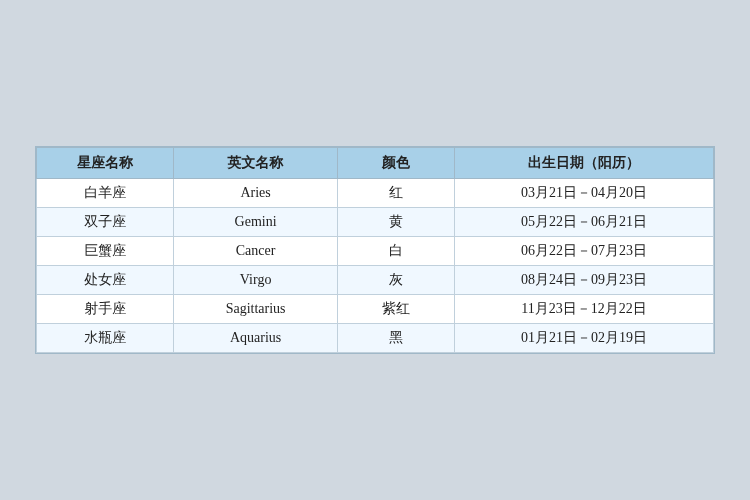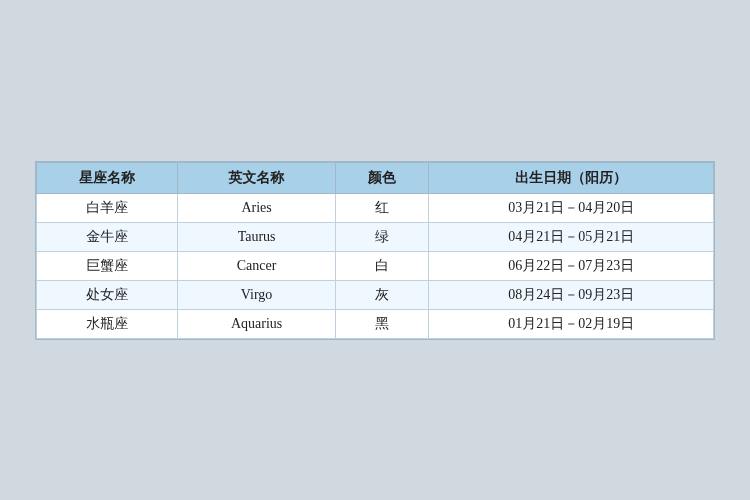--- a/index.html
+++ b/index.html
@@ -46,21 +46,21 @@
     tbody tr {
       background-color: #ffffff;
     }
 
     tbody tr:nth-child(even) {
       background-color: #f0f8ff;
     }
 
     tbody td {
       border: 1px solid #c0d0dc;
-      padding: 5px 20px;
+      padding: 5px 26px;
       text-align: center;
       color: #222;
       font-size: 14px;
     }
 
     tbody td:first-child {
       font-weight: normal;
     }
   </style>
 </head>
@@ -77,38 +77,44 @@
       </tr>
     </thead>
     <tbody id="table-body">
     <tr>
           <td>白羊座</td>
           <td>Aries</td>
           <td>红</td>
           <td>03月21日－04月20日</td>
         </tr>
         <tr>
-          <td>金牛座</td>
-          <td>Taurus</td>
-          <td>绿</td>
-          <td>04月21日－05月21日</td>
+          <td>双子座</td>
+          <td>Gemini</td>
+          <td>黄</td>
+          <td>05月22日－06月21日</td>
         </tr>
         <tr>
           <td>巨蟹座</td>
           <td>Cancer</td>
           <td>白</td>
           <td>06月22日－07月23日</td>
         </tr>
         <tr>
           <td>处女座</td>
           <td>Virgo</td>
           <td>灰</td>
           <td>08月24日－09月23日</td>
         </tr>
         <tr>
+          <td>射手座</td>
+          <td>Sagittarius</td>
+          <td>紫红</td>
+          <td>11月23日－12月22日</td>
+        </tr>
+        <tr>
           <td>水瓶座</td>
           <td>Aquarius</td>
           <td>黑</td>
           <td>01月21日－02月19日</td>
         </tr>
       </tbody>
   </table>
 </div>
 
 </body></html>

